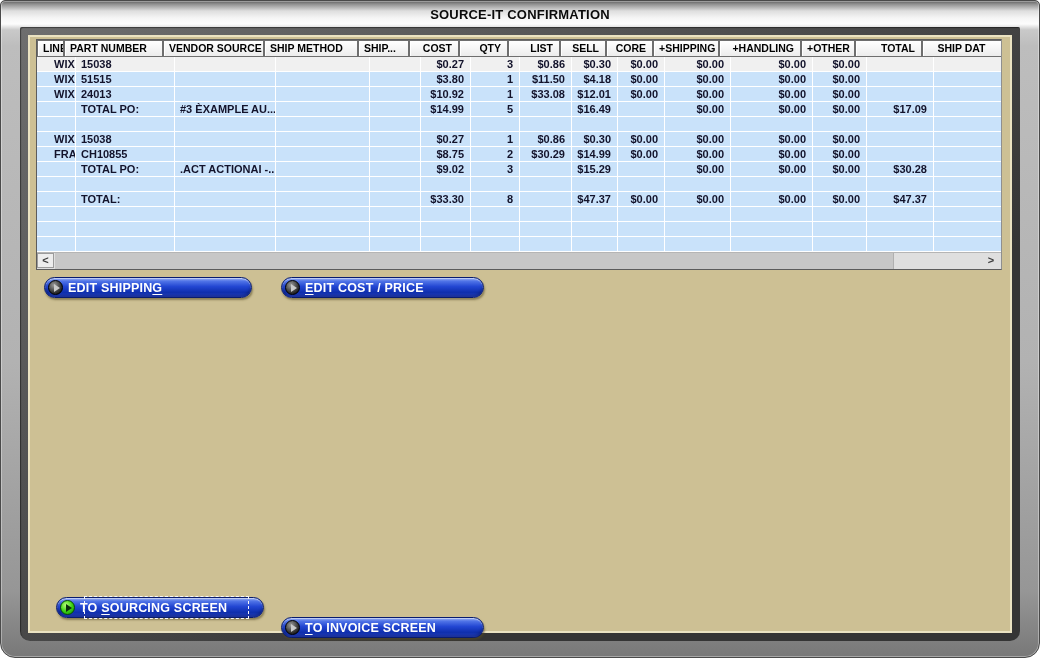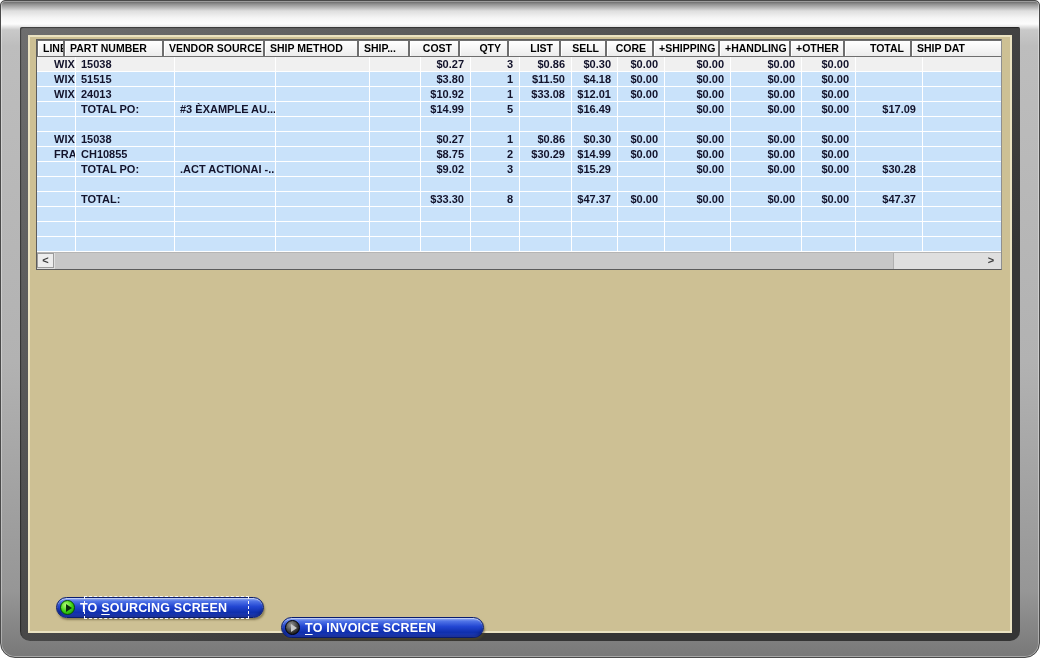--- a/index.html
+++ b/index.html
@@ -53,24 +53,24 @@
   .trow{display:flex;height:15px;box-sizing:border-box;border-bottom:1px solid #fff;padding-left:12px;}
   .trow.selected{background:#f0f0f0;}
   .tcell{
     box-sizing:border-box;height:14px;line-height:14px;
     font-size:11px;font-weight:bold;color:#13132b;
     border-right:1px solid #fff;
     padding:0 5px;overflow:hidden;white-space:nowrap;
   }
   .col0{width:27px}.col1{width:99px}.col2{width:101px}.col3{width:94px}
   .col4{width:51px}.col5{width:50px}.col6{width:49px}.col7{width:52px}
-  .col8{width:46px}.col9{width:47px}.col10{width:66px}.col11{width:71px}
+  .col8{width:46px}.col9{width:47px}.col10{width:66px}.col11{width:82px}
   .col12{width:54px}.col13{width:67px}.col14{flex:1;border-right:none;}
   .col5,.col6,.col7,.col8,.col9,.col10,.col11,.col12,.col13,.col14{text-align:right;padding-right:6px;}
-  .hcell.col14{text-align:left;}
+  .hcell.col14{text-align:center;}
   
   .hscroll{position:relative;height:16px;background:#dfdfdf;border-top:1px solid #b5b5b5;}
   .sb-left{
     position:absolute;left:0;top:0;width:17px;height:15px;box-sizing:border-box;
     background:#ededed;border:1px solid #9b9b9b;
     color:#3d3d3d;font-weight:bold;font-size:11px;line-height:13px;text-align:center;
     cursor:pointer;
   }
   .sb-thumb{position:absolute;left:18px;top:0;width:838px;height:16px;background:#c7c7c7;border-right:1px solid #b0b0b0;cursor:pointer;}
   .sb-right{
@@ -113,20 +113,21 @@
   }
   .btn-es{left:14px;top:240px;width:208px;}
   .btn-ec{left:251px;top:240px;width:203px;}
   .btn-ts{left:26px;top:560px;width:208px;}
   .btn-ti{left:251px;top:580px;width:203px;}
 </style>
 </head>
 <body>
 
 <div class="chrome">
+  <div class="win-title">SOURCE-IT CONFIRMATION</div>
   <div class="frame-dark">
     <div class="content">
 
       <div class="table-wrap">
         <div class="thead">
             <div class="hcell col0">LINE</div>
             <div class="hcell col1">PART NUMBER</div>
             <div class="hcell col2">VENDOR SOURCE</div>
             <div class="hcell col3">SHIP METHOD</div>
             <div class="hcell col4">SHIP...</div>
@@ -364,21 +365,33 @@
               <div class="tcell col14"></div>
             </div>
           </div>
         <div class="hscroll">
           <div class="sb-left"><span>&lt;</span></div>
           <div class="sb-thumb"></div>
           <div class="sb-right"><span>&gt;</span></div>
         </div>
       </div>
 
-
+      <div class="btn btn-es">
+        <span class="btn-icon">
+            <span class="tri"></span>
+          </span>
+        <span class="btn-label"><span>EDIT SHIPPIN</span><span class="mn">G</span><span></span></span>
+      </div>
+
+      <div class="btn btn-ec">
+        <span class="btn-icon">
+            <span class="tri"></span>
+          </span>
+        <span class="btn-label"><span></span><span class="mn">E</span><span>DIT COST / PRICE</span></span>
+      </div>
 
       <div class="btn btn-ts focused">
         <span class="btn-icon green">
             <span class="tri"></span>
           </span>
         <span class="btn-label"><span>TO </span><span class="mn">S</span><span>OURCING SCREEN</span></span>
       </div>
 
       <div class="btn btn-ti">
         <span class="btn-icon">

